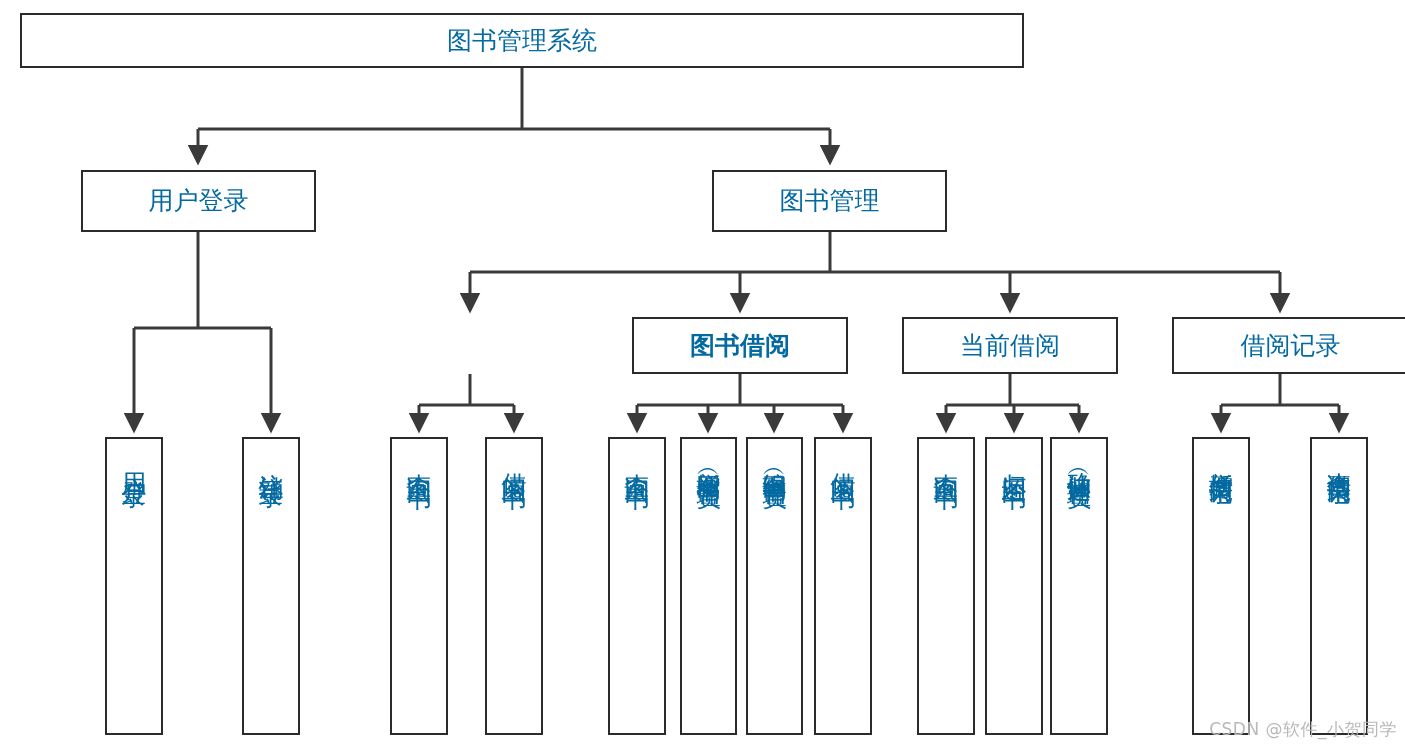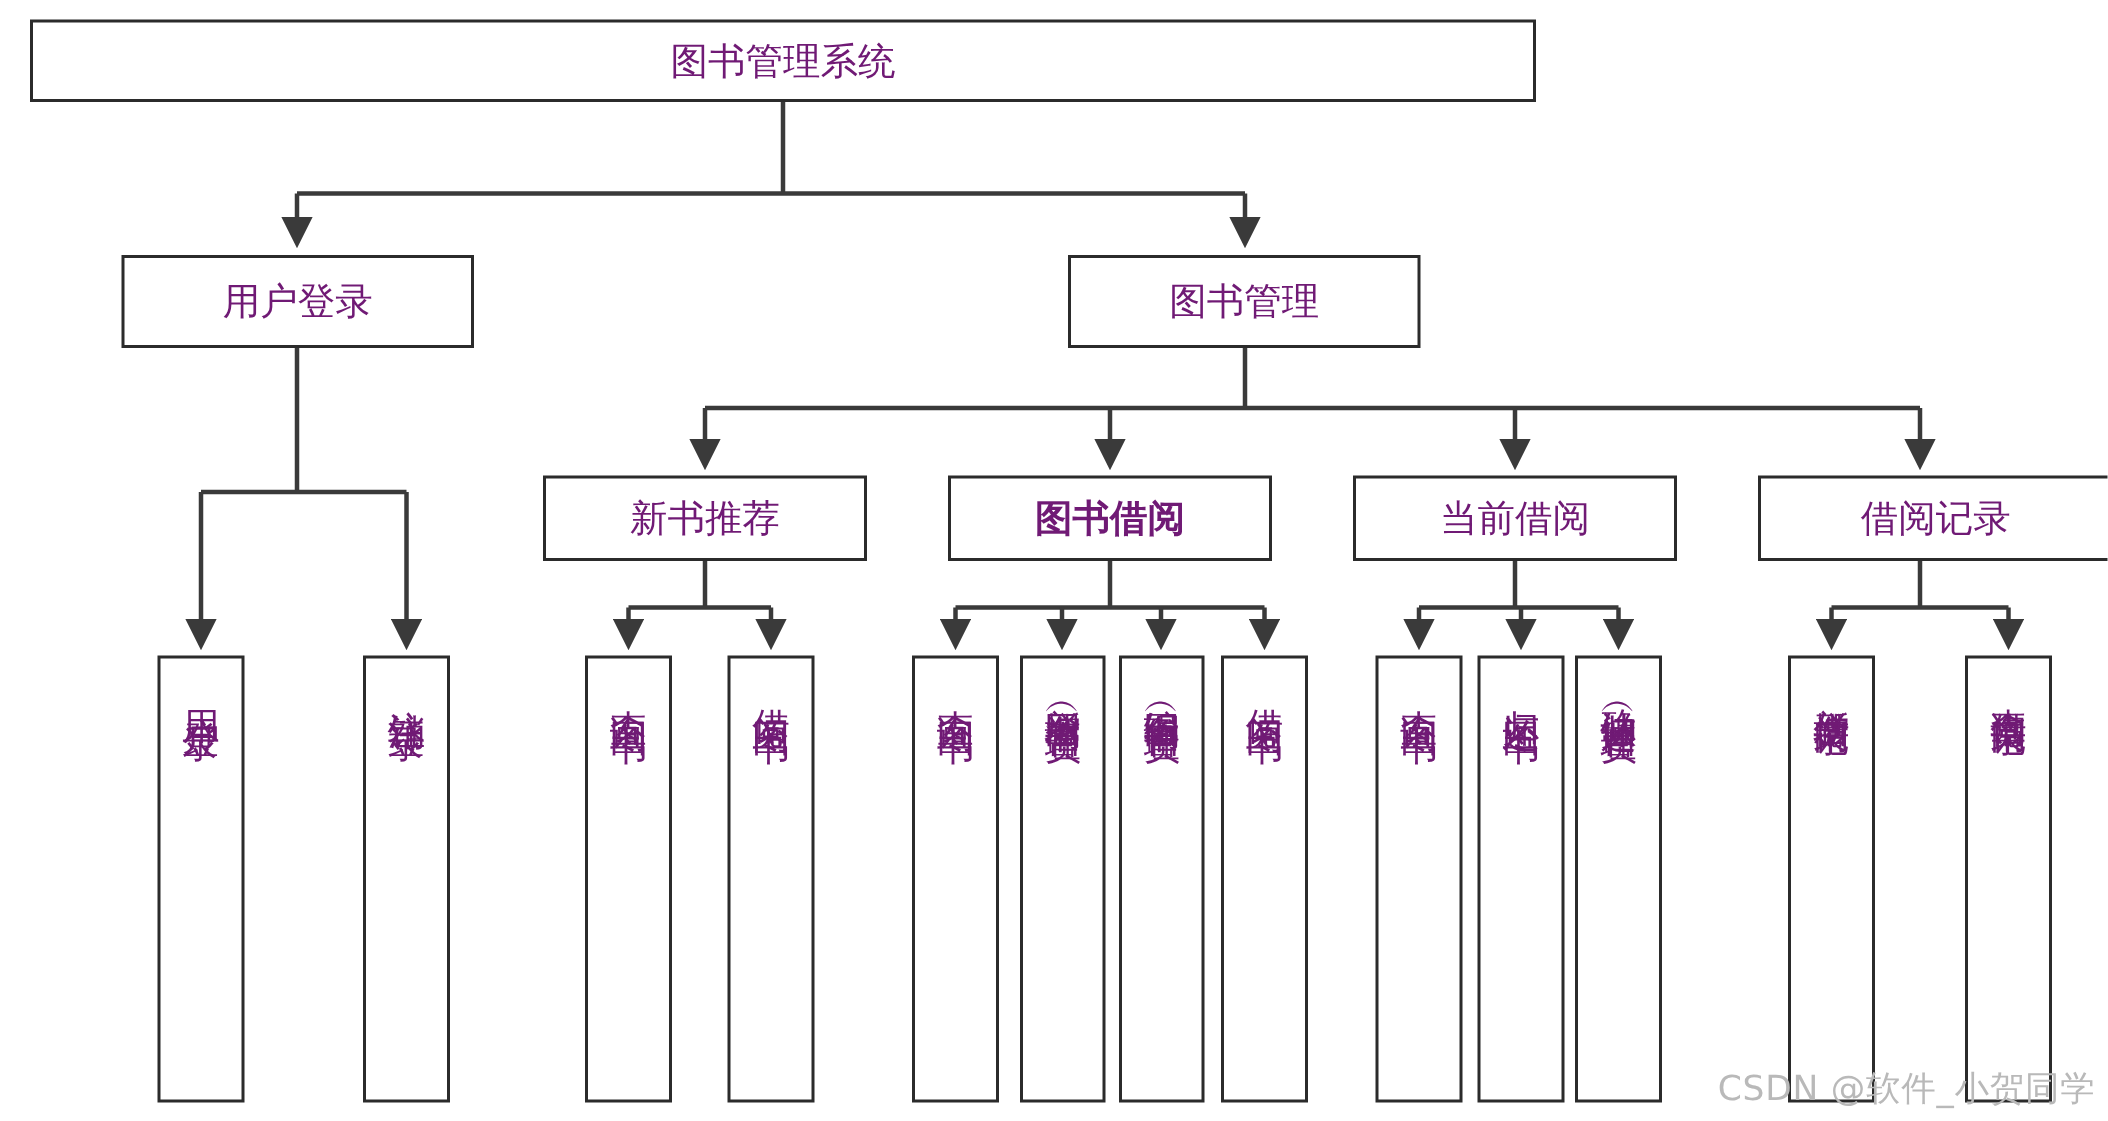--- a/index.html
+++ b/index.html
@@ -27,21 +27,21 @@
     height: 747px;
   }
   .node {
     position: absolute;
     box-sizing: border-box;
     background: #ffffff;
     border: 2.5px solid #2b2b2b;
     display: flex;
     align-items: center;
     justify-content: center;
-    color: #701a75;
+    color: #0369a1;
   }
   .node .label {
     text-align: center;
     line-height: 1.18;
     white-space: nowrap;
   }
   .node-h .label {
     font-size: 25px;
   }
   .node-root .label {
@@ -60,21 +60,21 @@
     white-space: pre;
   }
   .node-v.compact .label {
     font-size: 24px;
     letter-spacing: 2px;
   }
   #watermark {
     position: absolute;
     right: 8px;
     bottom: 6px;
-    font-size: 23px;
+    font-size: 17px;
     color: #b9b9b9;
     letter-spacing: 0.5px;
     pointer-events: none;
     white-space: nowrap;
   }
 </style>
 </head>
 <body>
 
 <div id="diagram-root">
@@ -133,23 +133,20 @@
     <span class="label">图书管理系统</span>
   </div>
 
   <div class="node node-h" style="left:81px; top:170px; width:235px; height:62px;">
     <span class="label">用户登录</span>
   </div>
   <div class="node node-h" style="left:712px; top:170px; width:235px; height:62px;">
     <span class="label">图书管理</span>
   </div>
 
-  <div class="node node-h" style="left:362px; top:317px; width:216px; height:57px;">
-    <span class="label">新书推荐</span>
-  </div>
   <div class="node node-h" style="left:632px; top:317px; width:216px; height:57px;font-weight:bold;">
     <span class="label">图书借阅</span>
   </div>
   <div class="node node-h" style="left:902px; top:317px; width:216px; height:57px;">
     <span class="label">当前借阅</span>
   </div>
   <div class="node node-h" style="left:1172px; top:317px; width:237px; height:57px;">
     <span class="label">借阅记录</span>
   </div>
 

